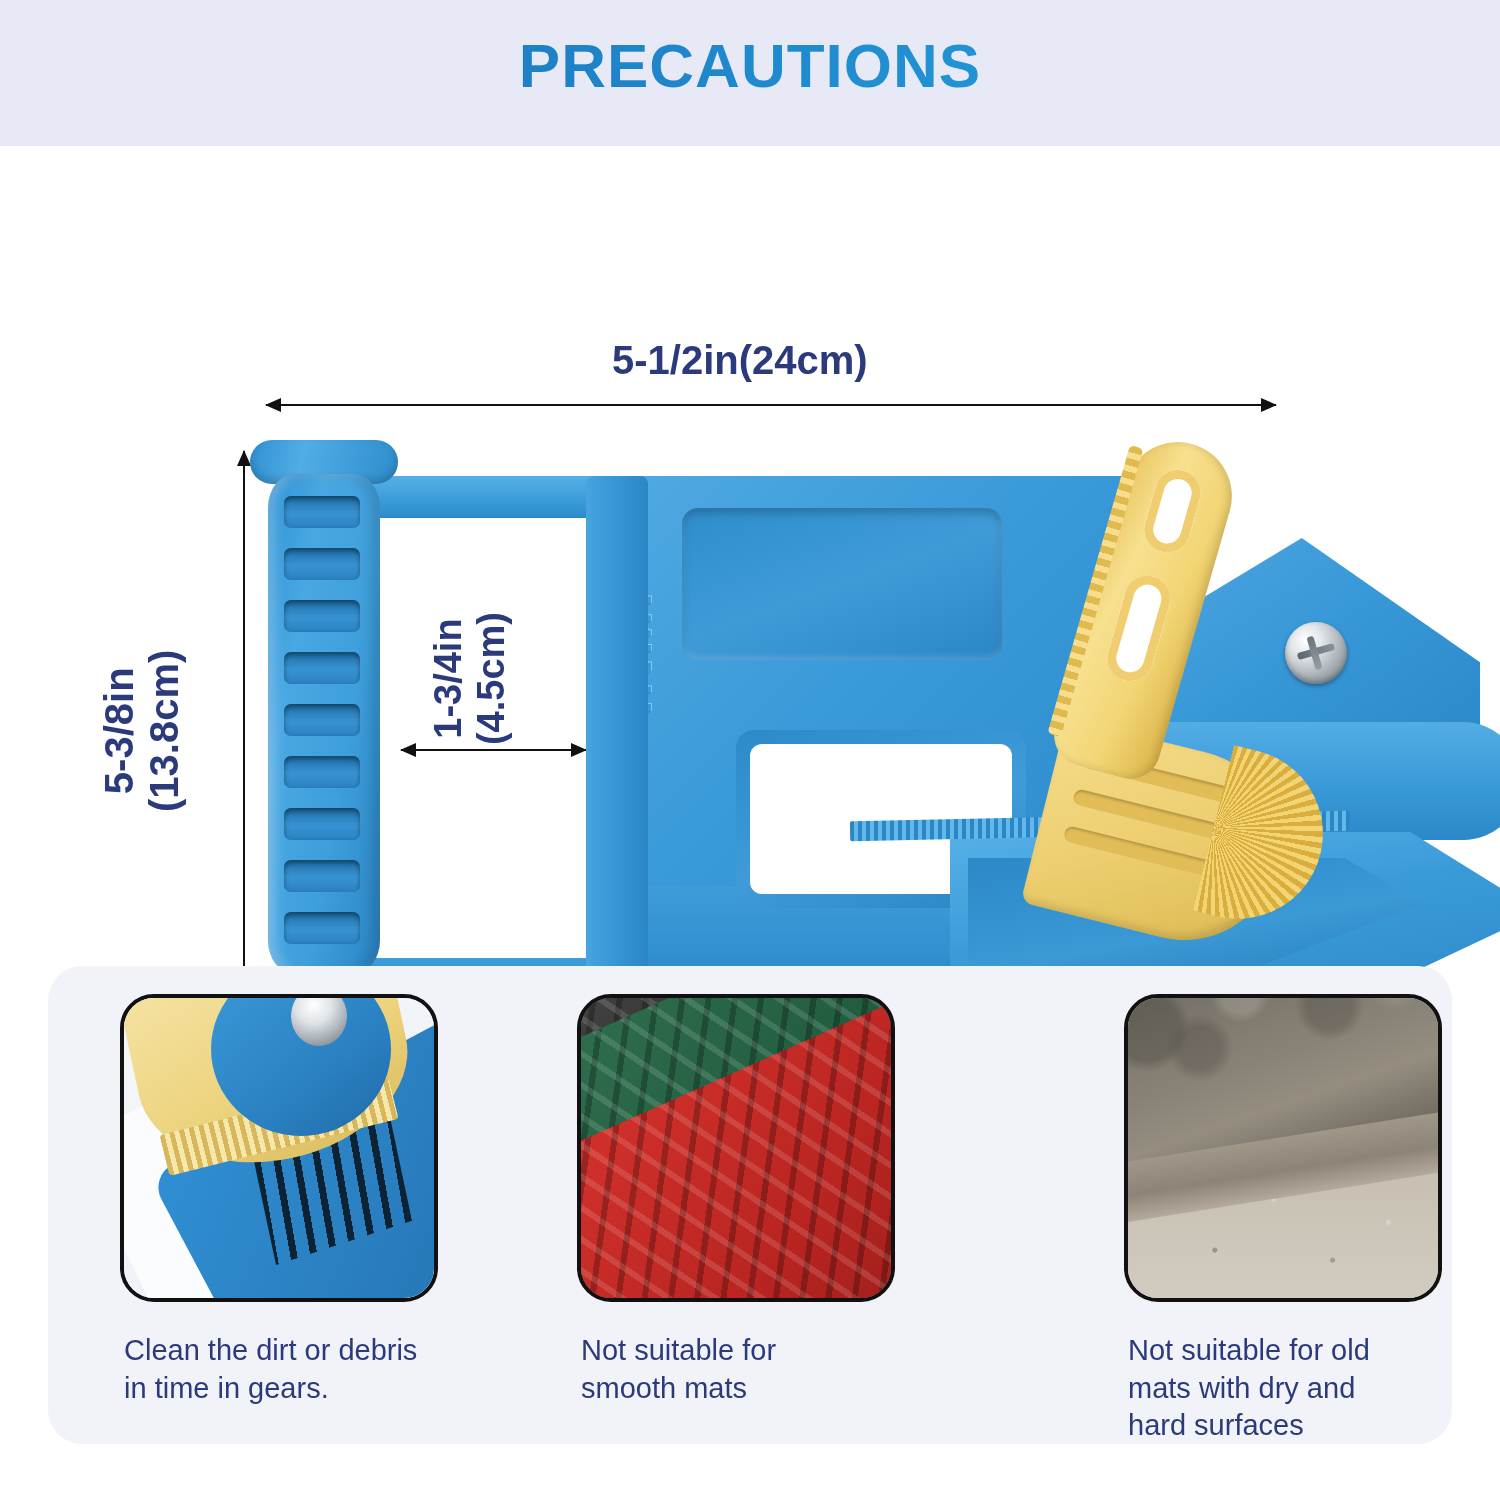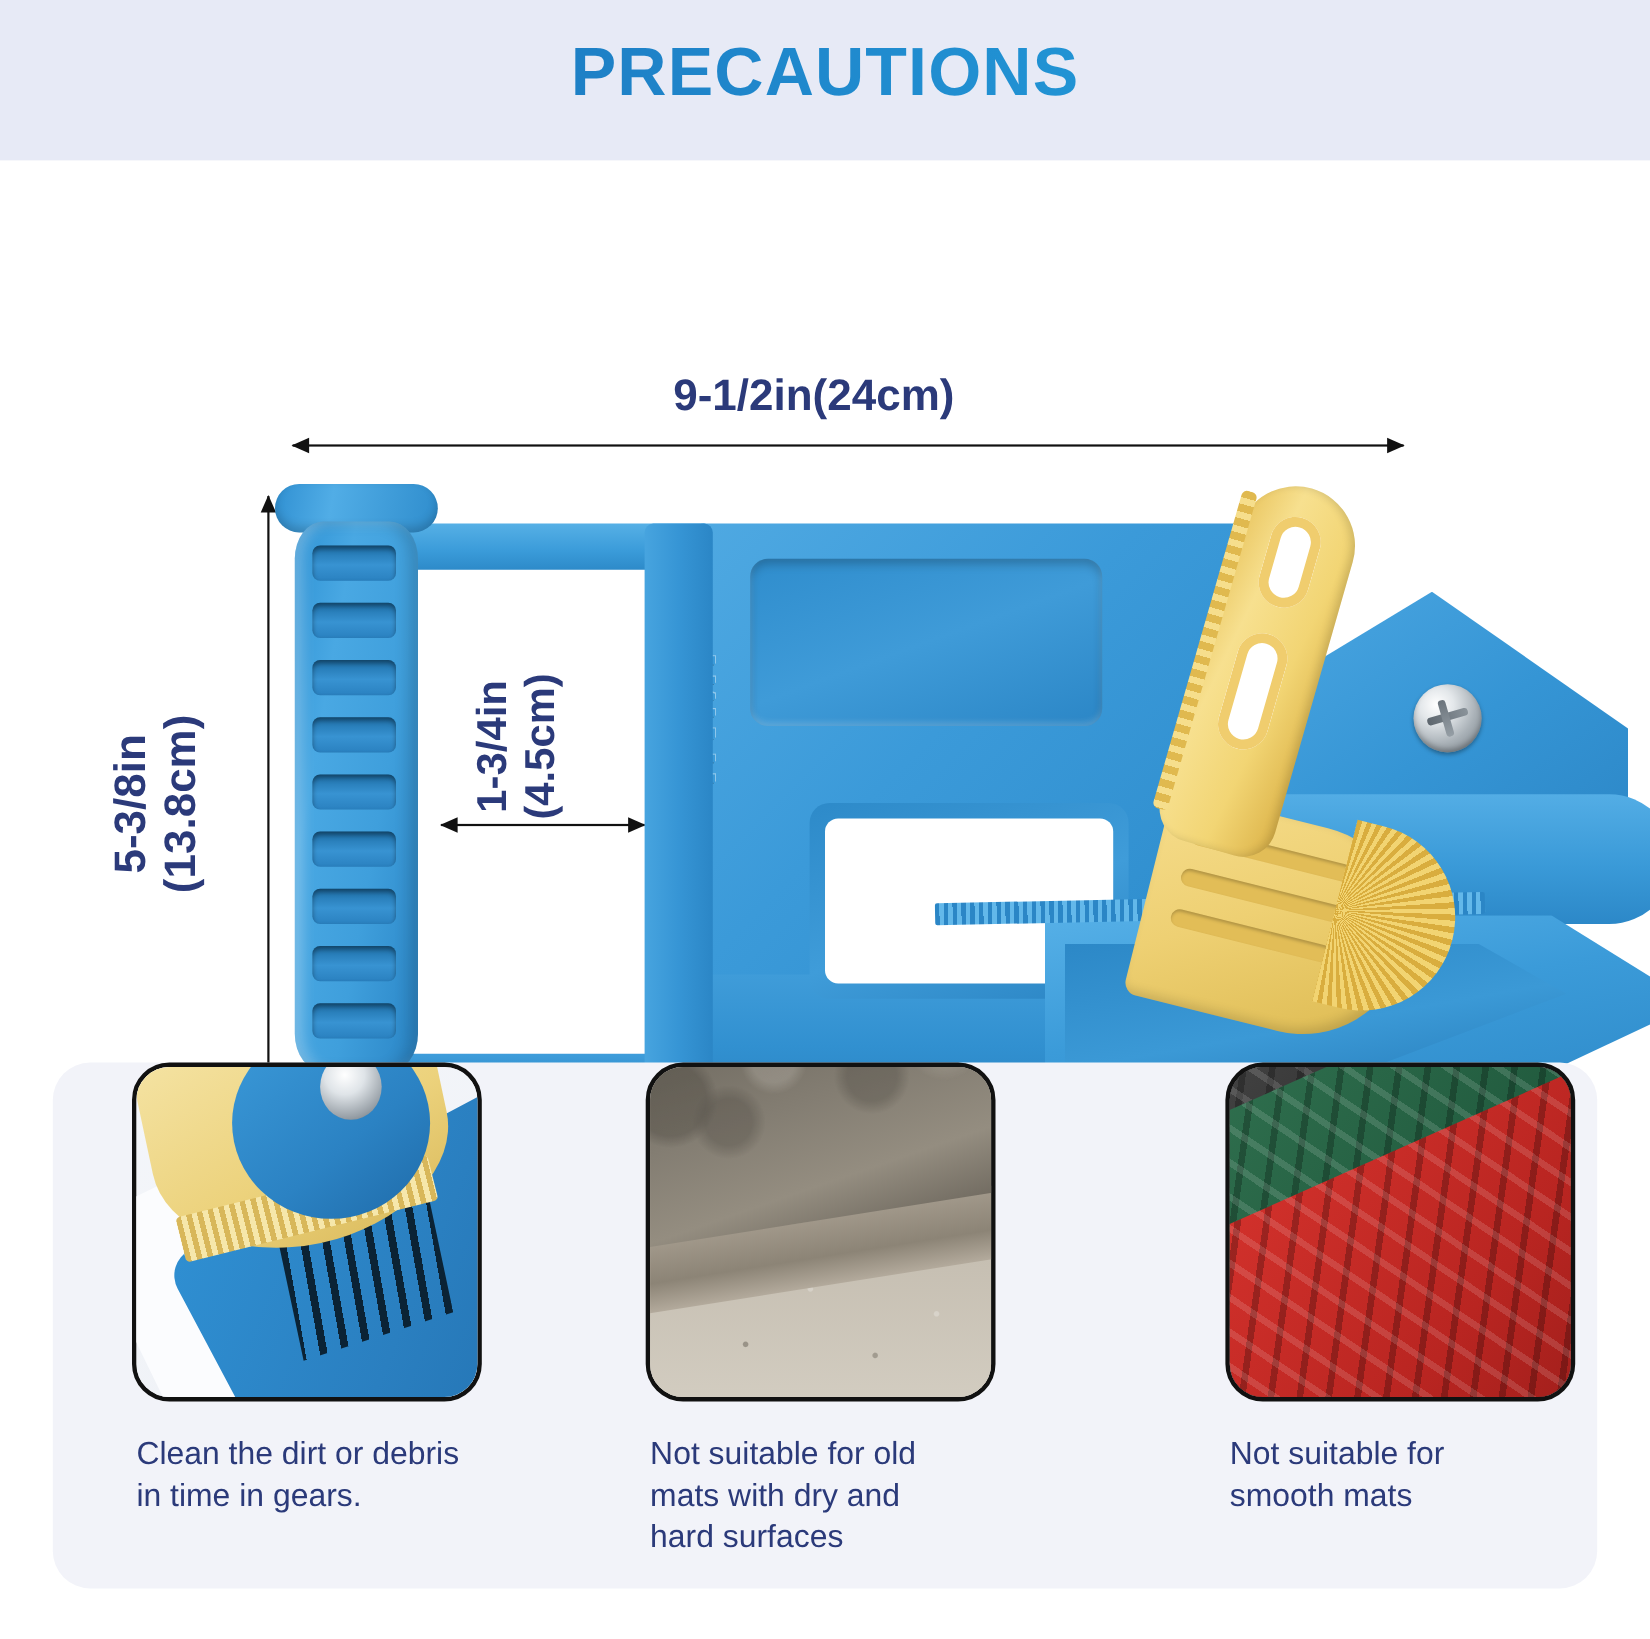--- a/index.html
+++ b/index.html
@@ -249,21 +249,21 @@
   .panel{
     position:absolute;left:48px;top:966px;width:1404px;height:478px;
     background:#f2f3f9;border-radius:34px;
   }
   .cards{
     position:absolute;left:48px;top:966px;width:1404px;height:478px;
     display:flex;justify-content:space-between;
     padding:0;box-sizing:border-box;
   }
   .card{
-    width:330px;position:relative;
+    width:330px;position:relative;margin-top:28px;
   }
   .thumb{
     width:310px;height:300px;border:4px solid #111;border-radius:34px;
     overflow:hidden;position:relative;background:#ddd;
   }
   .card.c1 .thumb{margin-left:72px;}
   .card.c2 .thumb{margin-left:10px;}
   .card.c3 .thumb{margin-left:2px;}
   .card.c4 .thumb{margin-left:-8px;}
 
@@ -396,21 +396,21 @@
 </style>
 </head>
 <body>
 
 <div class="header">
   <div class="header-title">PRECAUTIONS</div>
 </div>
 
 <div class="hero">
 
-  <div class="dim-label dim-top-label">9-1/2in(24cm)</div>
+  <div class="dim-label dim-top-label">5-1/2in(24cm)</div>
   <div class="arrow-h arrow-top"></div>
 
   <div class="arrow-v arrow-left"></div>
   <div class="dim-label dim-left-label">
     <div>5-3/8in</div>
     <div>(13.8cm)</div>
   </div>
 
   <div class="dim-label dim-inner-label">
     <div>1-3/4in</div>
@@ -485,43 +485,43 @@
         <div class="t1-slots"></div>
         <div class="t1-yellow-cam"></div>
         <div class="t1-teeth"></div>
         <div class="t1-blue-knob"></div>
         <div class="t1-screw"></div>
       </div>
     </div>
     <div class="caption">Clean the dirt or debris in time in gears.</div>
   </div>
 
-
-  <div class="card c3">
-    <div class="thumb">
-      <div class="t3">
-        <div class="t3-crumb"></div>
-        <div class="t3-band"></div>
-        <div class="t3-mat">
-          <div class="t3-mottle"></div>
-        </div>
-      </div>
-    </div>
-    <div class="caption">Not suitable for old mats with dry and hard surfaces</div>
-  </div>
 
   <div class="card c4">
     <div class="thumb">
       <div class="t4">
         <div class="dp dp-black">
             <div class="tread"></div>
           </div>
         <div class="dp dp-green">
             <div class="tread"></div>
           </div>
         <div class="dp dp-red">
             <div class="tread"></div>
           </div>
       </div>
     </div>
     <div class="caption">Not suitable for smooth mats</div>
   </div>
+
+  <div class="card c3">
+    <div class="thumb">
+      <div class="t3">
+        <div class="t3-crumb"></div>
+        <div class="t3-band"></div>
+        <div class="t3-mat">
+          <div class="t3-mottle"></div>
+        </div>
+      </div>
+    </div>
+    <div class="caption">Not suitable for old mats with dry and hard surfaces</div>
+  </div>
 </div>
 
 </body></html>

